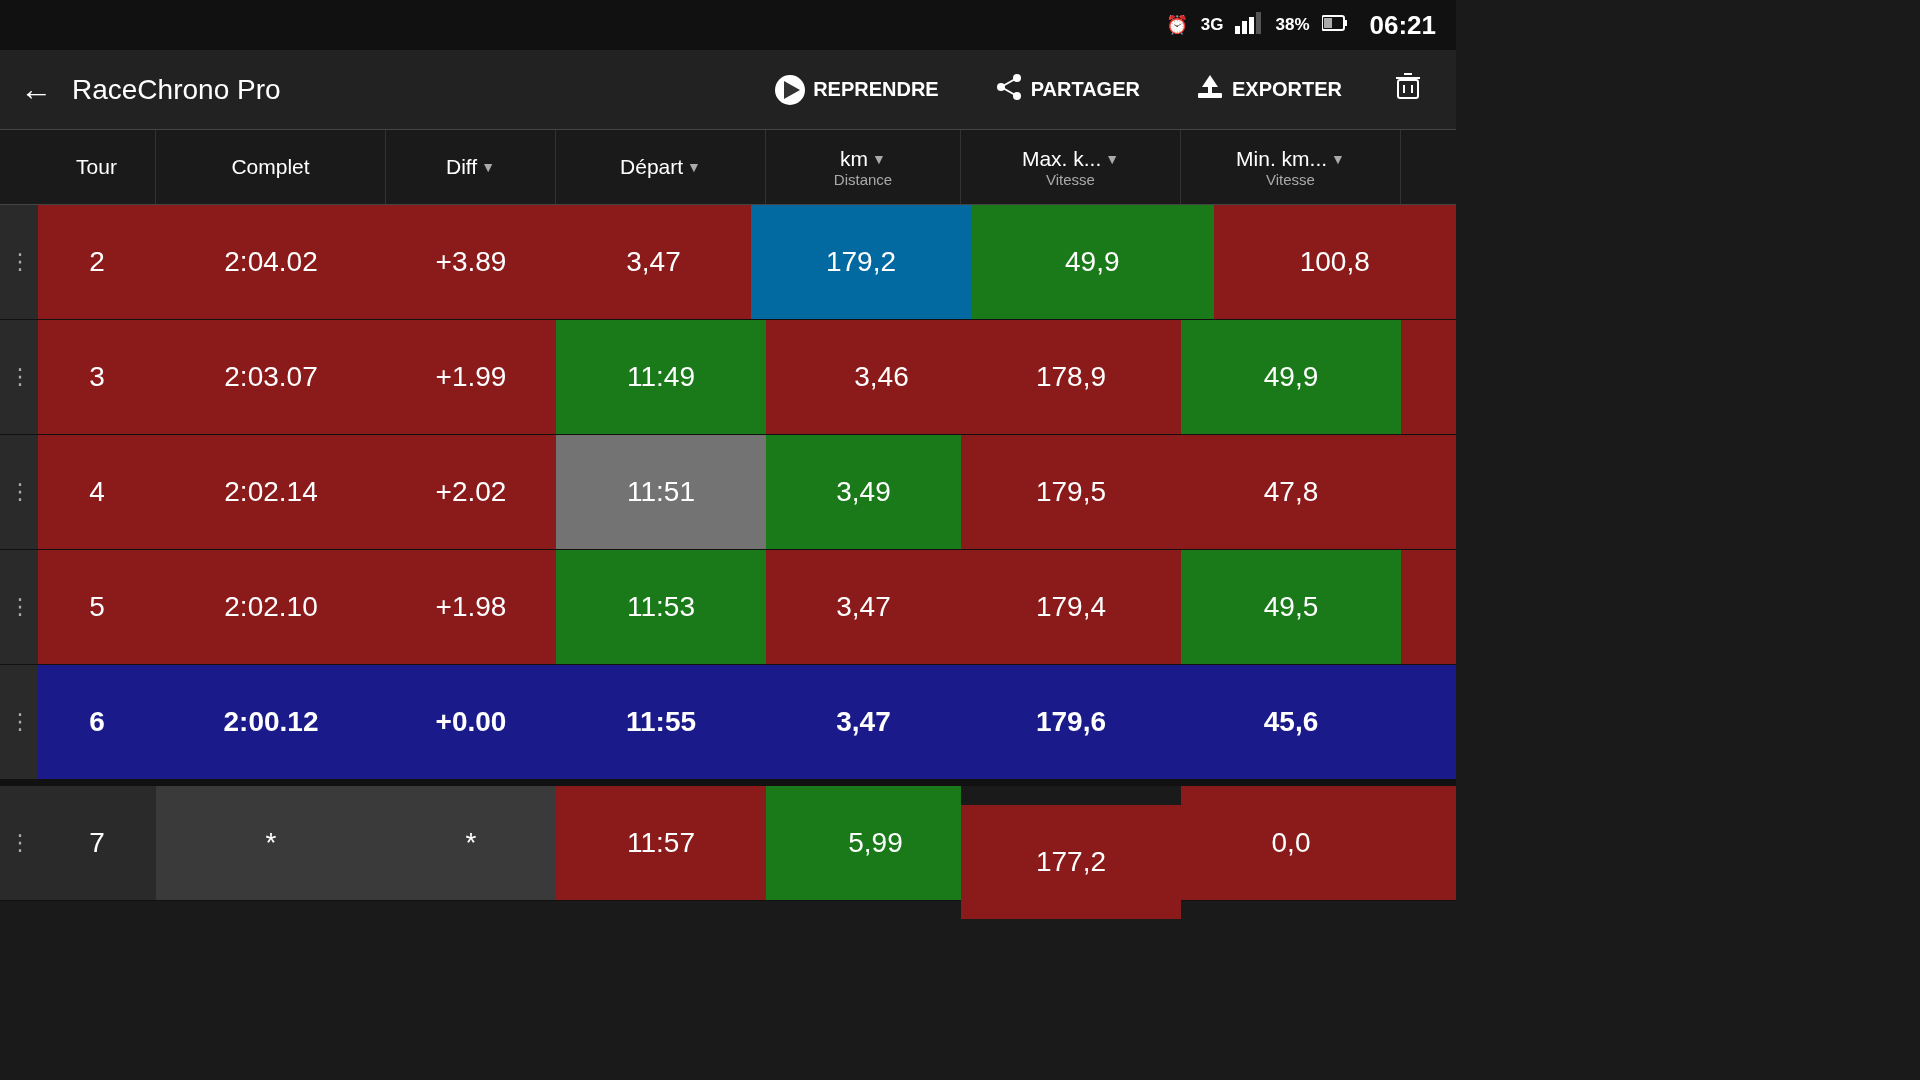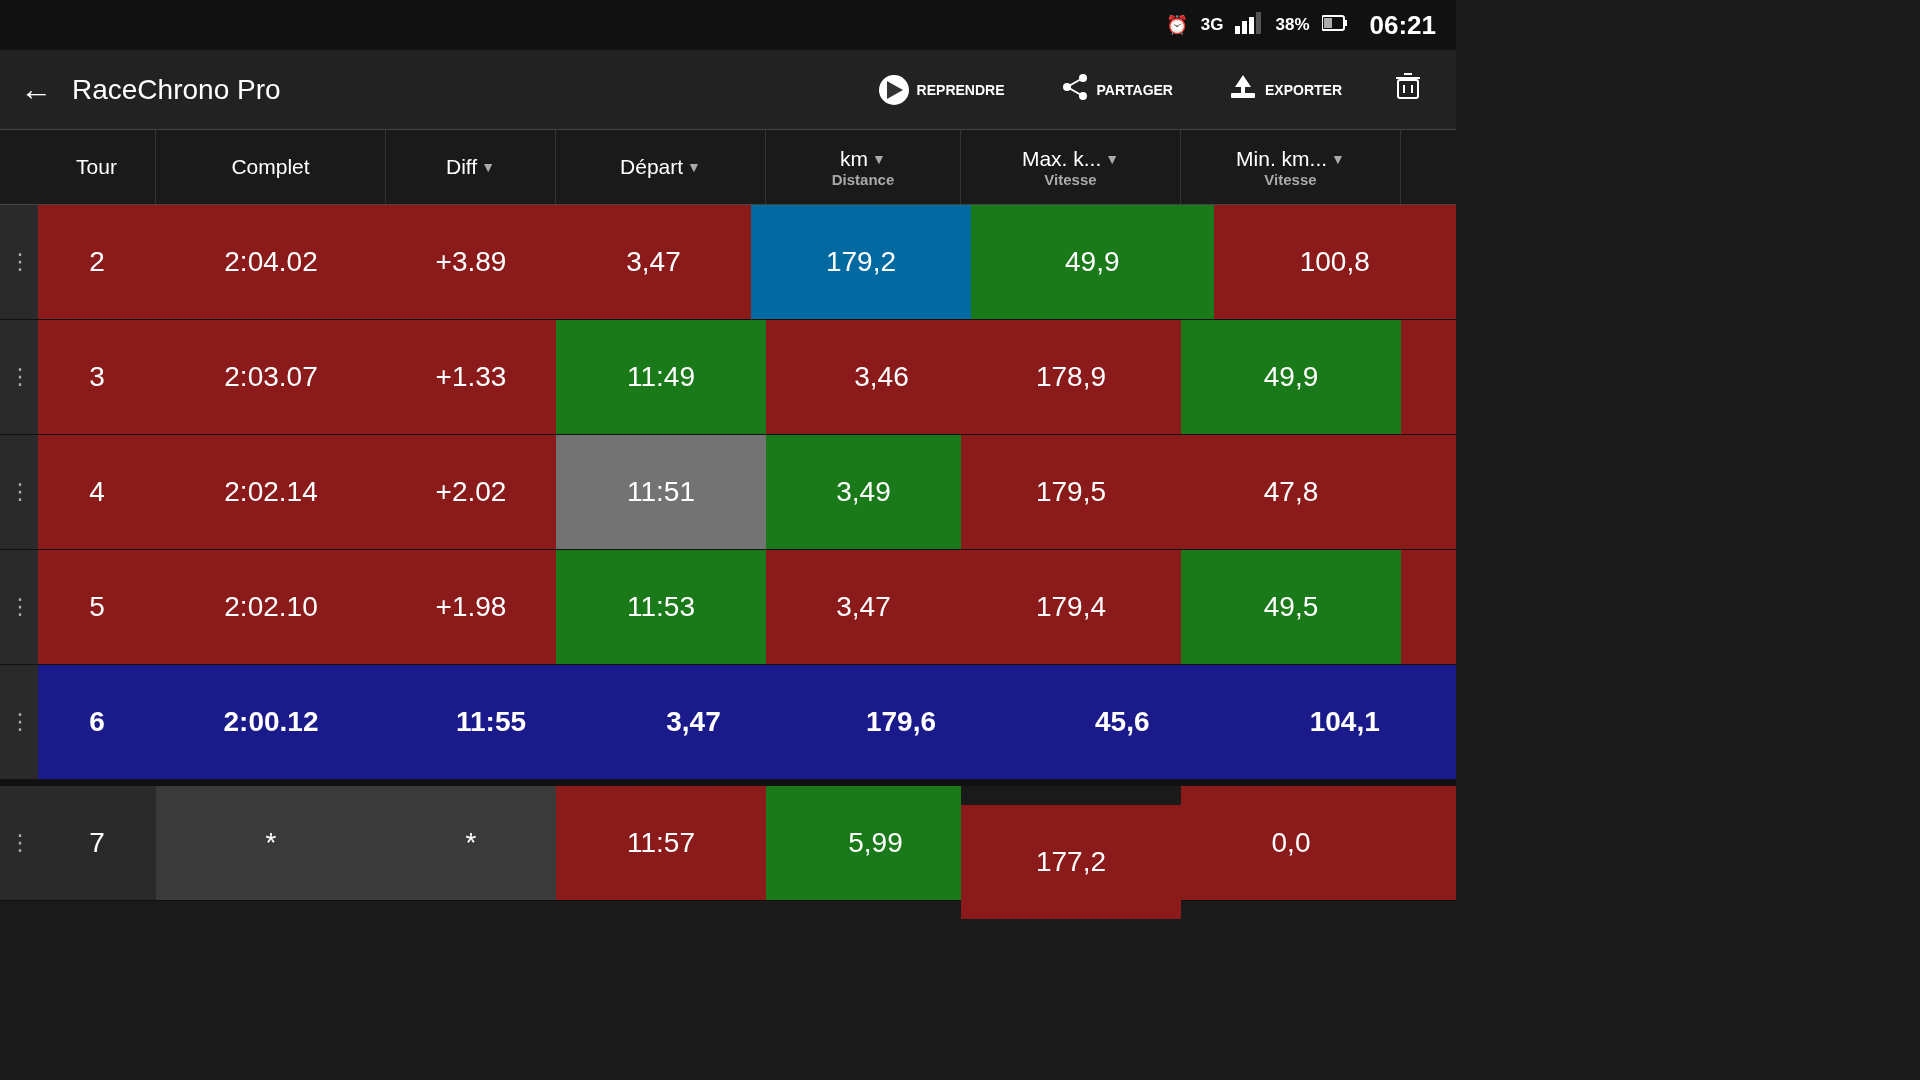--- a/index.html
+++ b/index.html
@@ -62,21 +62,21 @@
       font-weight: normal;
       color: white;
       flex: 1;
     }
     .action-btn {
       display: flex;
       align-items: center;
       gap: 8px;
       padding: 8px 18px;
       cursor: pointer;
-      font-size: 14px;
+      font-size: 20px;
       font-weight: bold;
       color: white;
     }
     .action-btn .btn-icon {
       font-size: 24px;
     }
     .action-btn.reprendre .btn-icon {
       width: 30px;
       height: 30px;
       background: white;
@@ -117,21 +117,20 @@
       align-items: center;
       justify-content: center;
       font-size: 21px;
       color: white;
       height: 100%;
       border-right: 1px solid #333;
     }
     .col-header .col-sub {
       font-size: 15px;
       color: #aaa;
-      font-weight: bold;
     }
     .col-header .dropdown-arrow {
       font-size: 14px;
       color: #aaa;
       margin-left: 4px;
     }
     .col-header-row {
       display: flex;
       align-items: center;
     }
@@ -316,21 +315,21 @@
       <div class="cell c-maxk" style="background: #0369a1;">179,2</div>
       <div class="cell c-mink" style="background: rgb(26, 122, 26);">49,9</div>
       <div class="cell c-moyk" style="background: rgb(139, 26, 26);">100,8</div>
     </div>
     <div class="table-row">
       <div class="row-handle">
         <span class="dots-icon">⋮</span>
       </div>
       <div class="cell c-tour" style="background: rgb(139, 26, 26);">3</div>
       <div class="cell c-complet" style="background: rgb(139, 26, 26);">2:03.07</div>
-      <div class="cell c-diff" style="background: rgb(139, 26, 26);">+1.33</div>
+      <div class="cell c-diff" style="background: rgb(139, 26, 26);">+1.99</div>
       <div class="cell c-depart" style="background: rgb(26, 122, 26);">11:49</div>
       <div class="cell c-km" style="background: rgb(139, 26, 26); padding-left: 36px;">3,46</div>
       <div class="cell c-maxk" style="background: rgb(139, 26, 26);">178,9</div>
       <div class="cell c-mink" style="background: rgb(26, 122, 26);">49,9</div>
       <div class="cell c-moyk" style="background: rgb(139, 26, 26);">101,3</div>
     </div>
     <div class="table-row">
       <div class="row-handle">
         <span class="dots-icon">⋮</span>
       </div>
@@ -355,20 +354,21 @@
       <div class="cell c-maxk" style="background: rgb(139, 26, 26);">179,4</div>
       <div class="cell c-mink" style="background: rgb(26, 122, 26);">49,5</div>
       <div class="cell c-moyk" style="background: rgb(139, 26, 26);">102,3</div>
     </div>
     <div class="table-row">
       <div class="row-handle">
         <span class="dots-icon">⋮</span>
       </div>
       <div class="cell c-tour bold" style="background: rgb(26, 26, 139);">6</div>
       <div class="cell c-complet bold" style="background: rgb(26, 26, 139);">2:00.12</div>
+      <div class="cell c-diff bold" style="background: rgb(26, 26, 139);">+0.00</div>
       <div class="cell c-depart bold" style="background: rgb(26, 26, 139);">11:55</div>
       <div class="cell c-km bold" style="background: rgb(26, 26, 139);">3,47</div>
       <div class="cell c-maxk bold" style="background: rgb(26, 26, 139);">179,6</div>
       <div class="cell c-mink bold" style="background: rgb(26, 26, 139);">45,6</div>
       <div class="cell c-moyk bold" style="background: rgb(26, 26, 139);">104,1</div>
     </div>
     <div style="height: 6px; background: rgb(17, 17, 17);"></div>
     <div class="table-row">
       <div class="row-handle">
         <span class="dots-icon">⋮</span>

